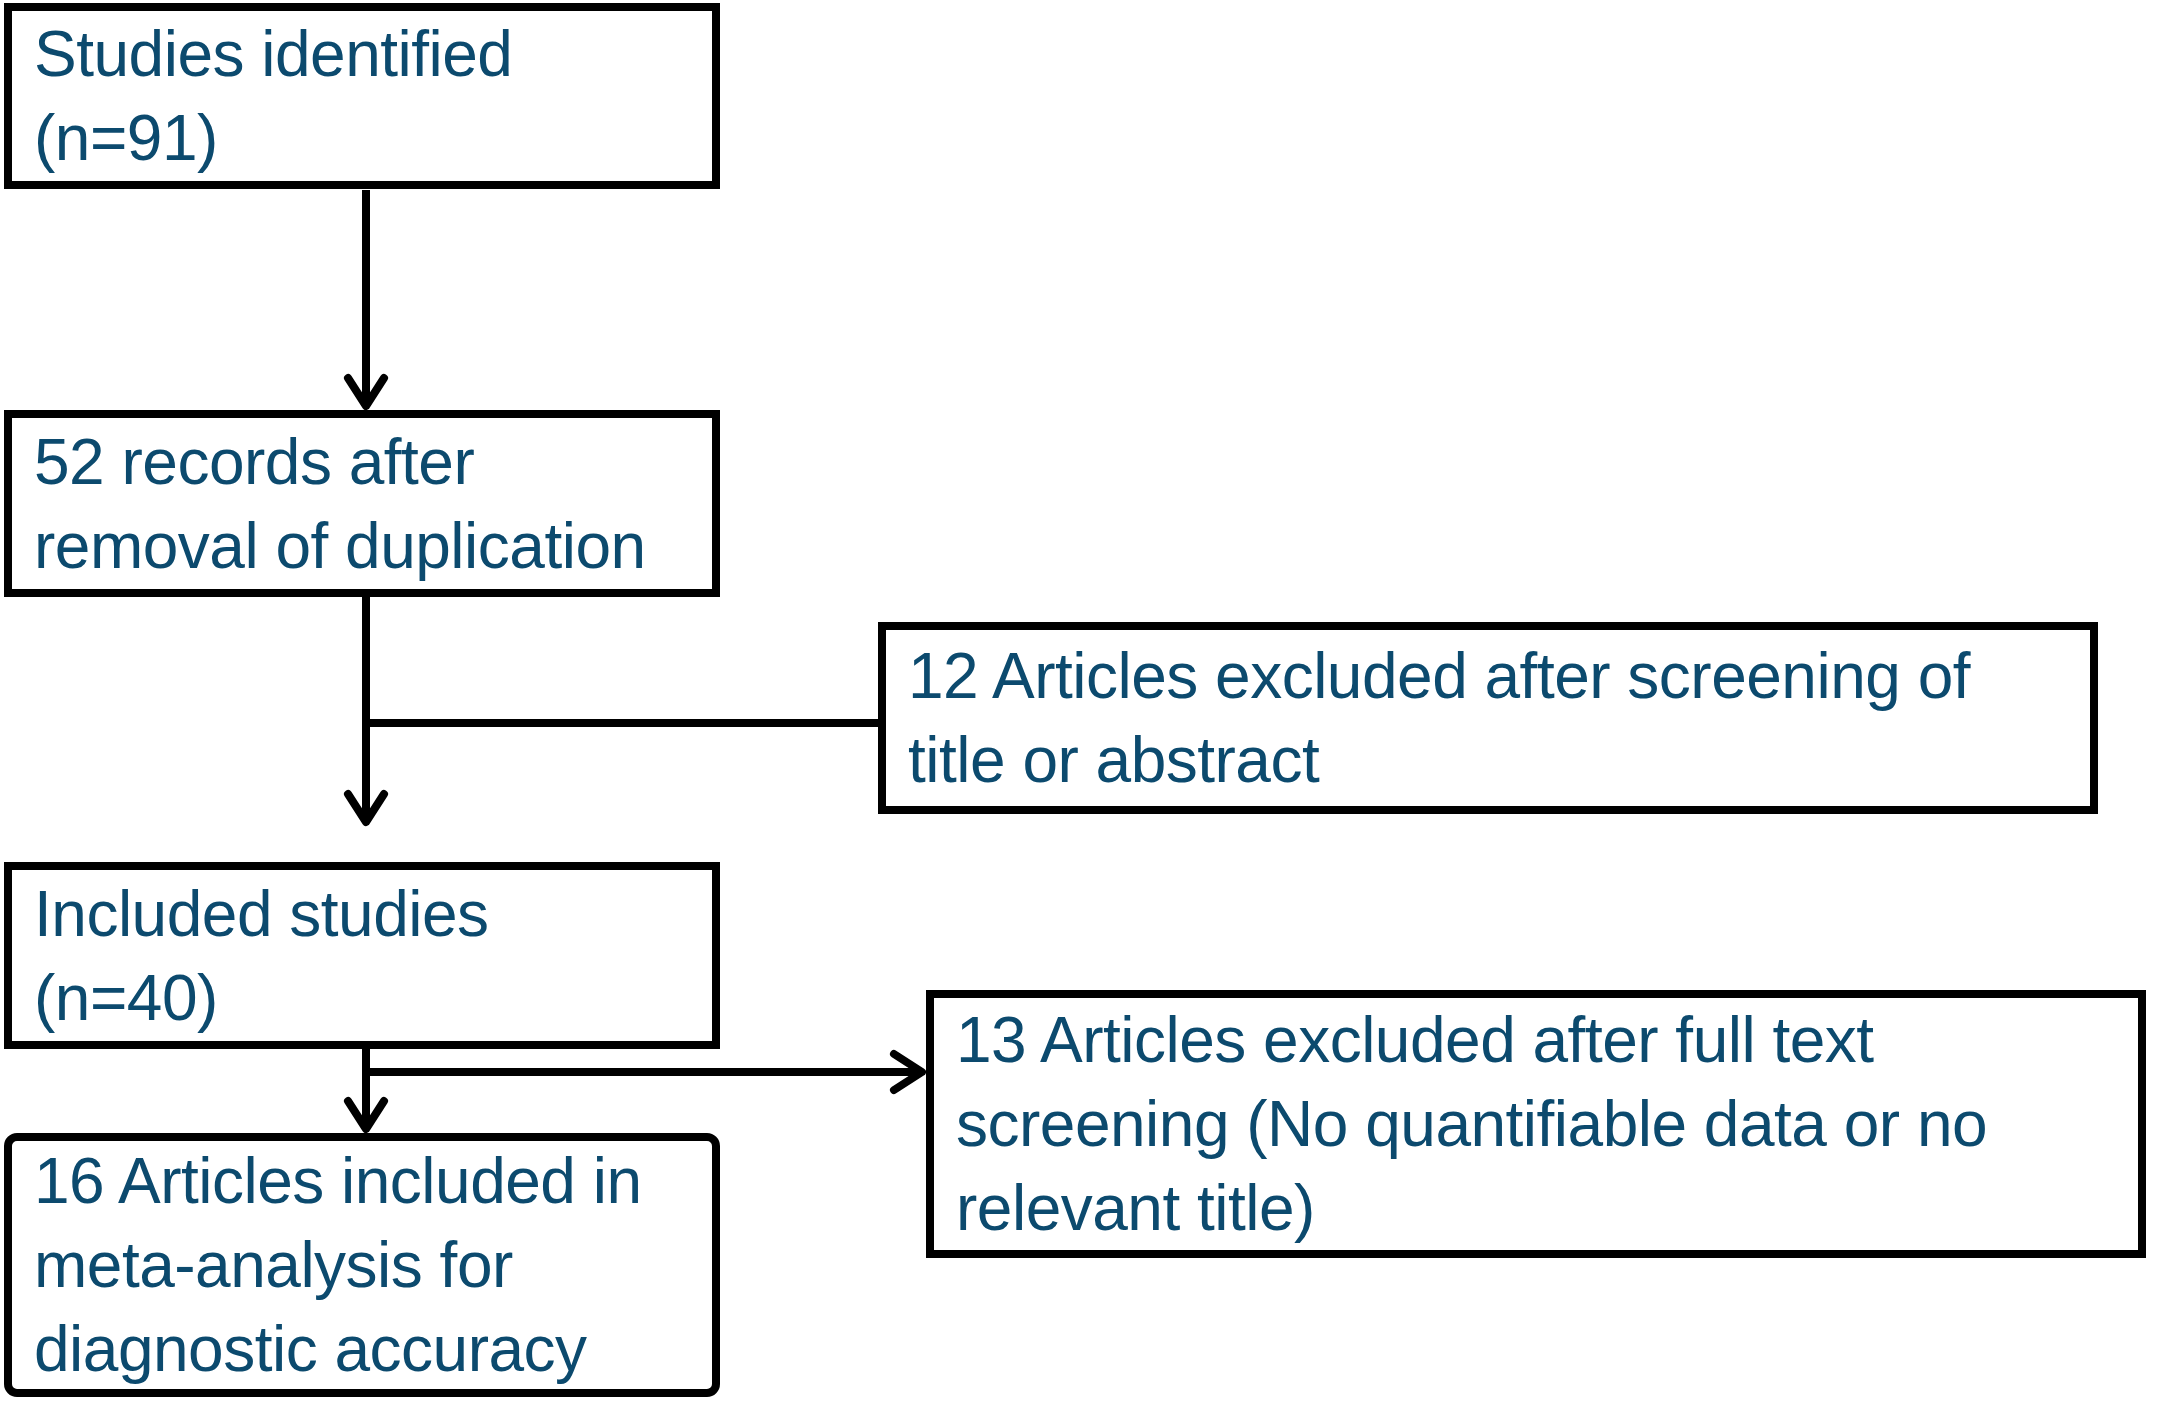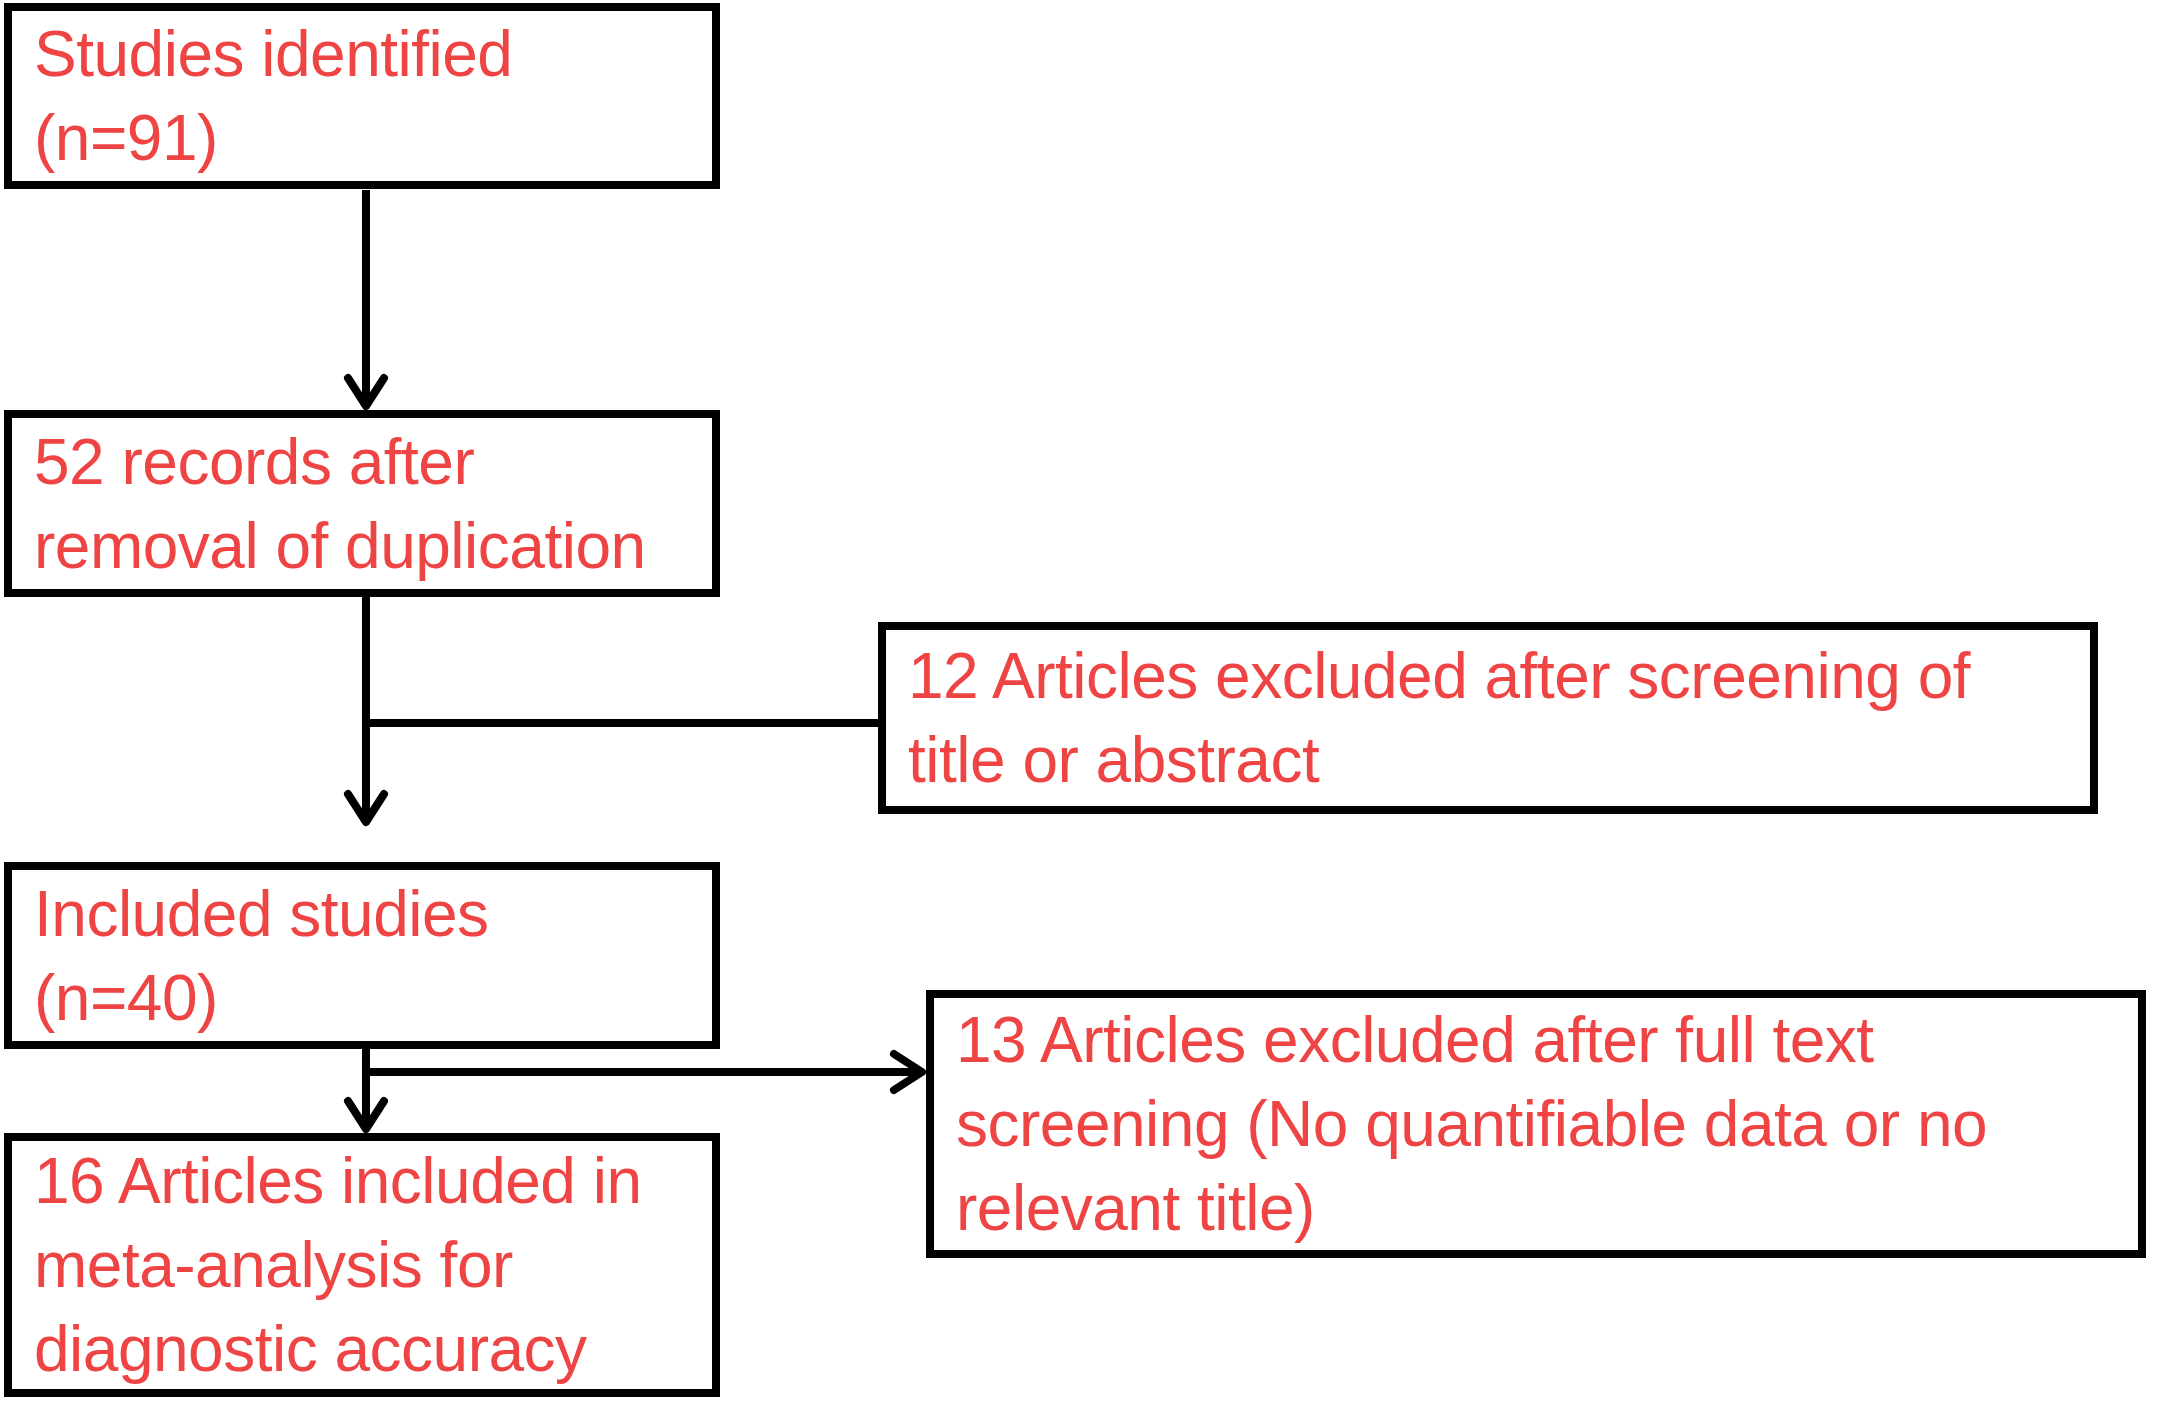--- a/index.html
+++ b/index.html
@@ -6,21 +6,21 @@
     margin: 0;
     padding: 0;
     background: #ffffff;
   }
   .diagram {
     position: relative;
     width: 2167px;
     height: 1403px;
     background: #ffffff;
     font-family: "Liberation Sans", sans-serif;
-    color: #ef4444;
+    color: #0c4a6e;
     overflow: hidden;
   }
   .connectors {
     position: absolute;
     left: 0;
     top: 0;
     width: 2167px;
     height: 1403px;
   }
   .connectors line,
@@ -47,21 +47,21 @@
   .box .txt-line {
     font-size: 64px;
     line-height: 84px;
     letter-spacing: -0.5px;
     white-space: nowrap;
   }
   
   .pos-studies      { left: 4px;   top: 3px;    width: 716px;  height: 186px; }
   .pos-records      { left: 4px;   top: 410px;  width: 716px;  height: 187px; }
   .pos-included     { left: 4px;   top: 862px;  width: 716px;  height: 187px; }
-  .pos-meta         { left: 4px;   top: 1133px; width: 716px;  height: 264px; }
+  .pos-meta         { left: 4px;   top: 1133px; width: 716px;  height: 264px; border-radius: 13px; }
   
   .pos-excl-title   { left: 878px; top: 622px;  width: 1220px; height: 192px; }
   .pos-excl-full    { left: 926px; top: 990px;  width: 1220px; height: 268px; }
 </style>
 </head>
 <body>
 
 <div class="diagram">
 
   <svg class="connectors" viewBox="0 0 2167 1403" xmlns="http://www.w3.org/2000/svg">

